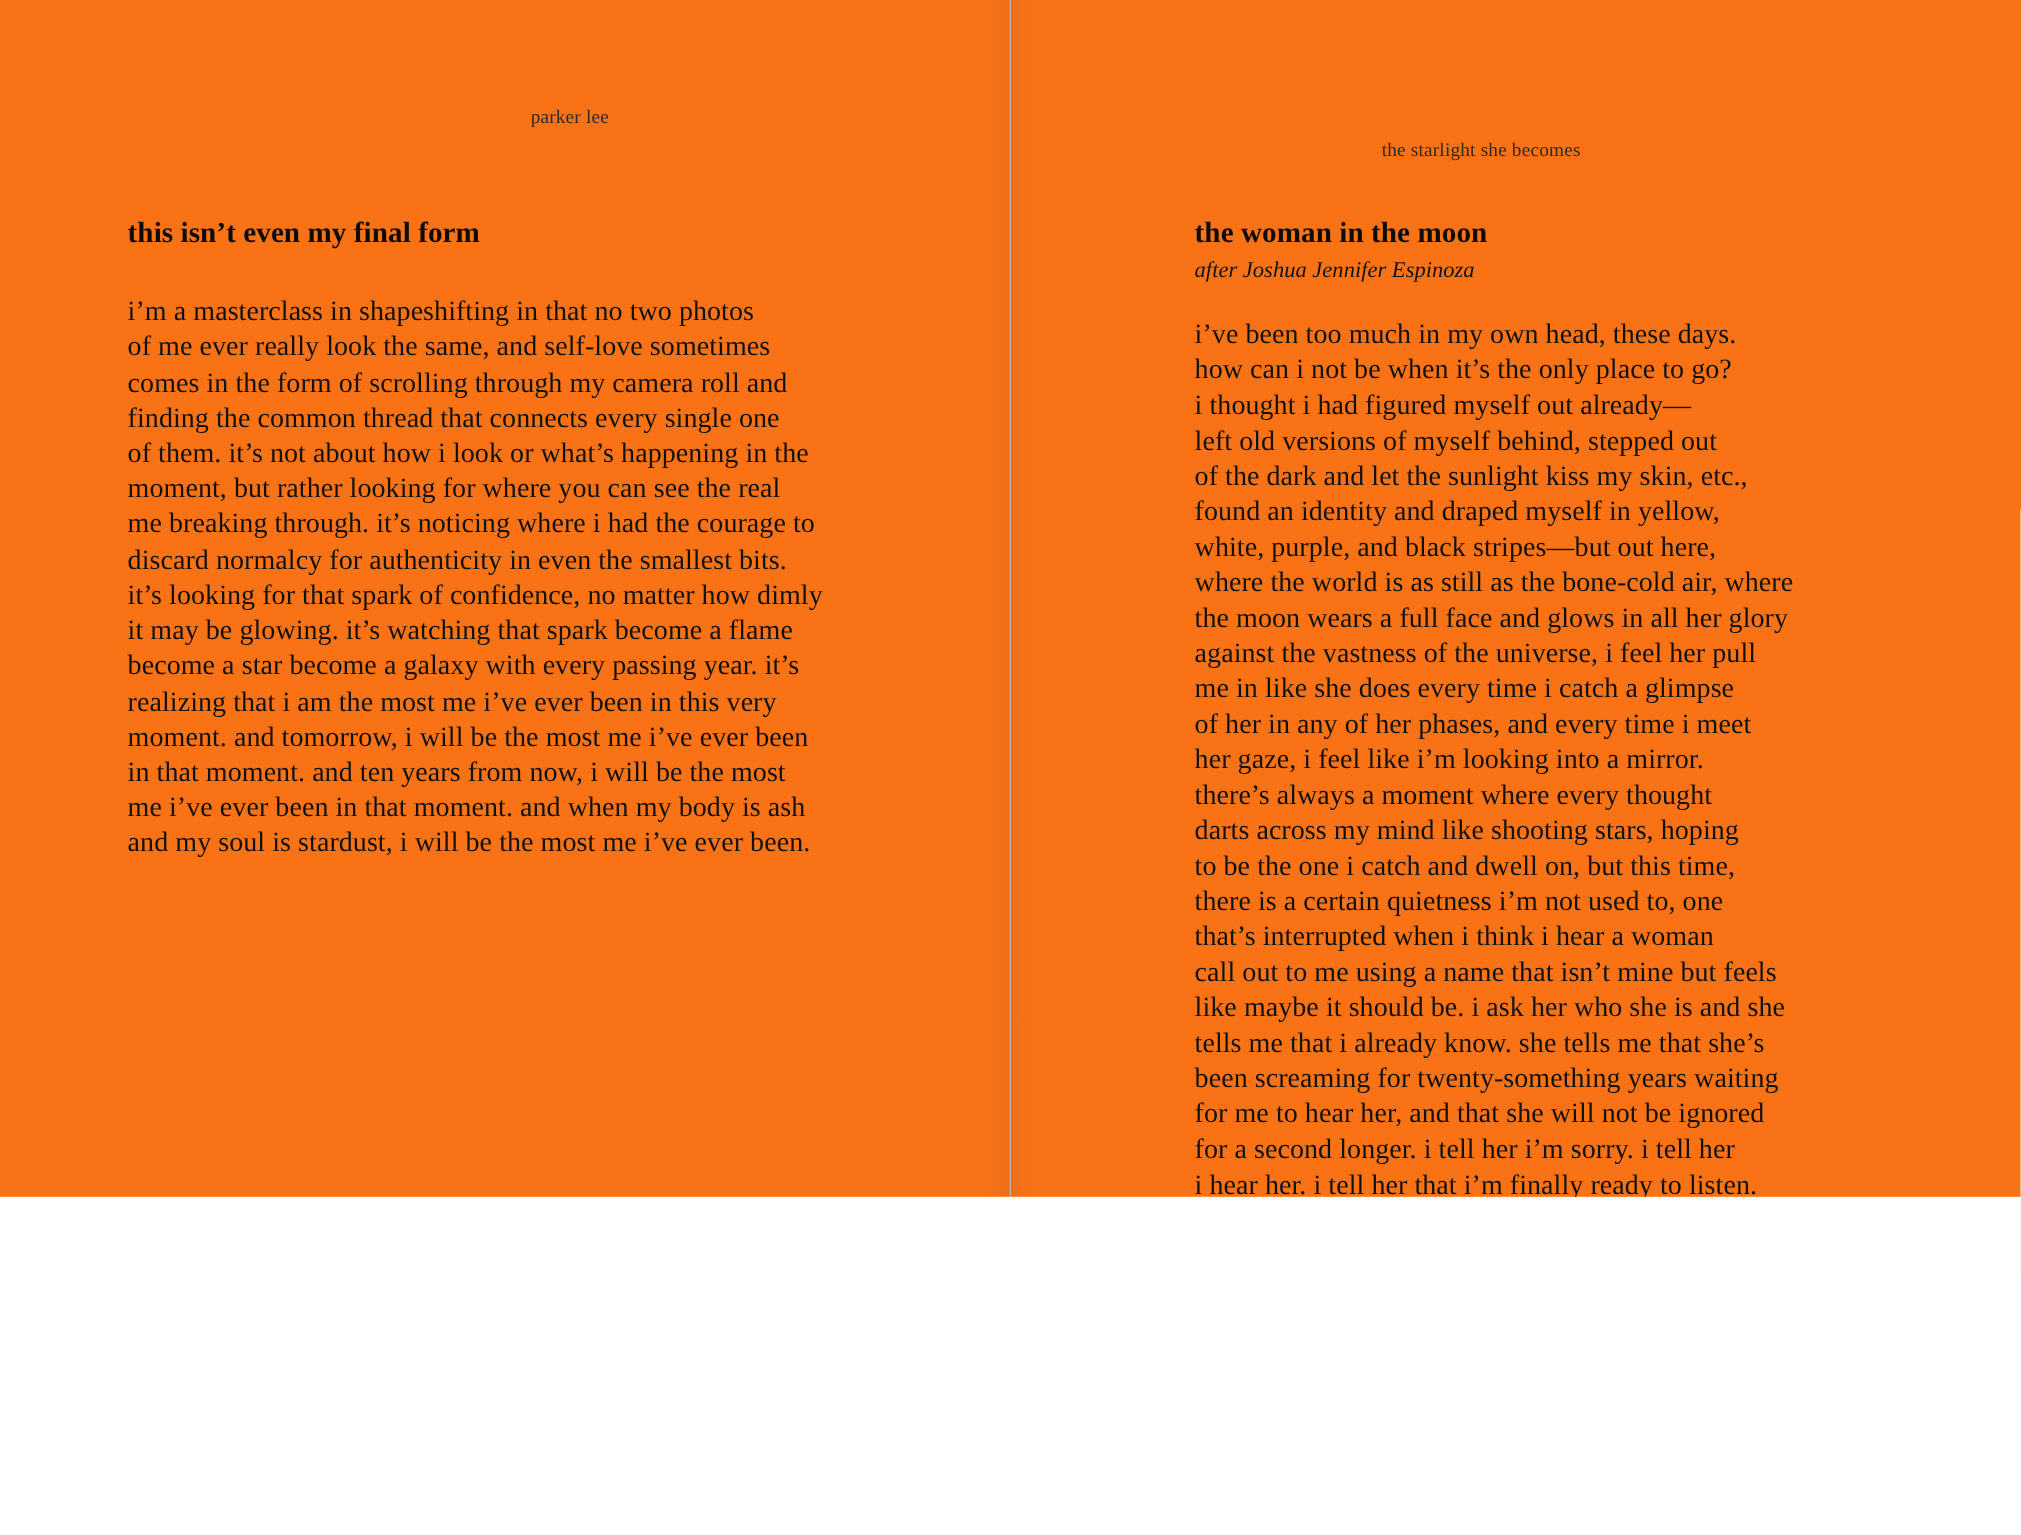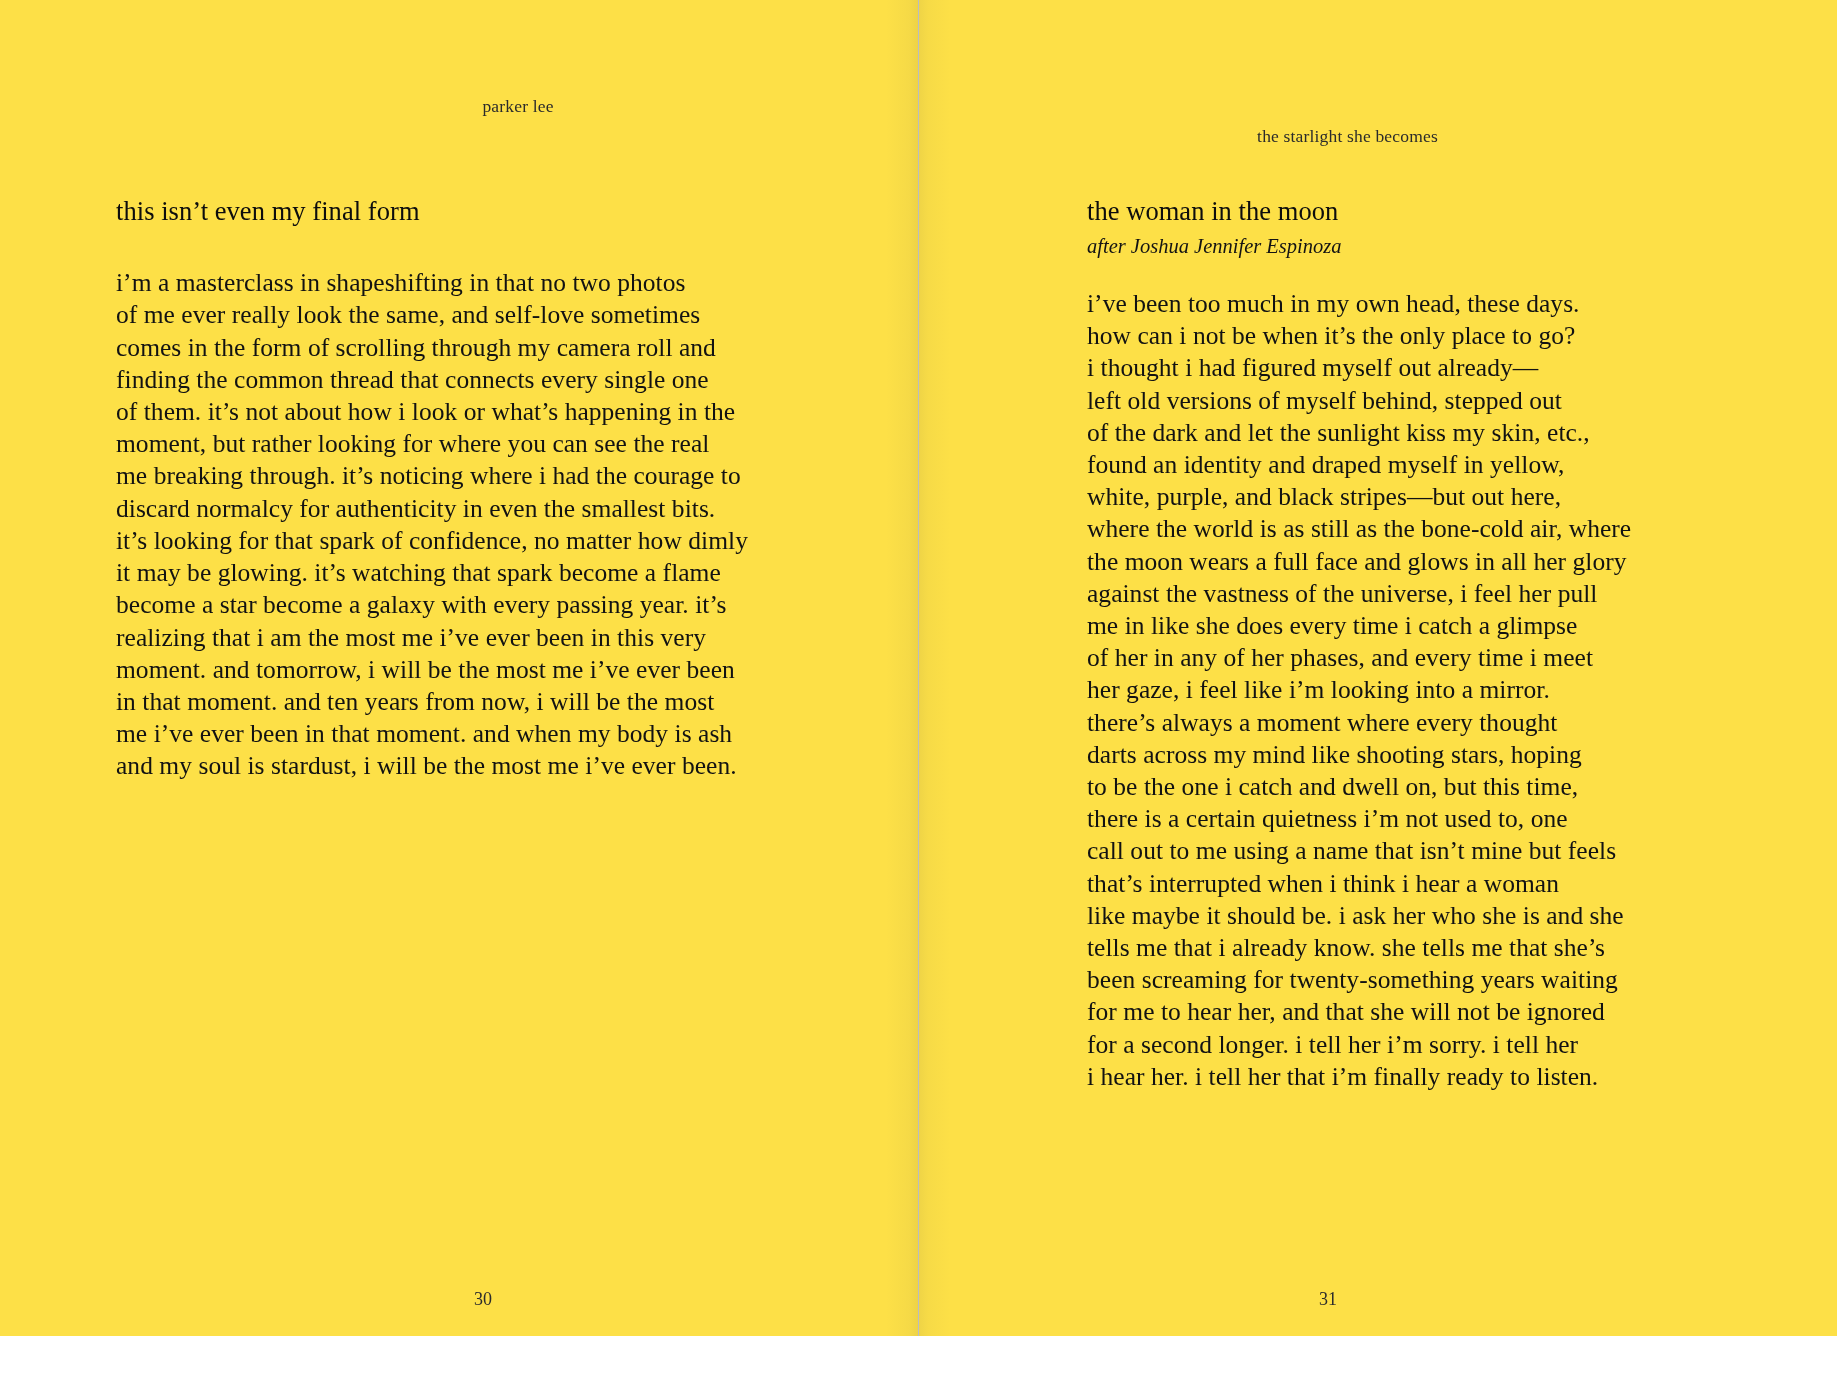--- a/index.html
+++ b/index.html
@@ -11,25 +11,24 @@
     width: 1837px;
     height: 1395px;
     font-family: "Liberation Serif", "DejaVu Serif", serif;
     color: #141414;
     -webkit-font-smoothing: antialiased;
   }
 
   .spread {
     position: relative;
     width: 1837px;
-    height: 1336px;
+    height: 1088px;
     display: flex;
-    background: #fde047;
+    background: #f97316;
     overflow: hidden;
-    justify-content: space-between;
   }
 
   
   .gutter {
     position: absolute;
     top: 0;
     bottom: 0;
     left: 918px;
     width: 1px;
     background: #b9bcc2;
@@ -99,21 +98,21 @@
   }
   .content-right {
     position: absolute;
     left: 1079px;
     top: 196px;
     width: 700px;
   }
   .page-right .content-right { left: 168px; }
 
   .poem-title {
-    font-weight: normal;
+    font-weight: bold;
     font-size: 26.5px;
     line-height: 1.18;
     letter-spacing: 0.002em;
     color: #0d0d0d;
     margin: 0;
   }
   .poem-dedication {
     font-style: italic;
     font-size: 20.5px;
     line-height: 1.3;
@@ -209,22 +208,22 @@
           <span class="line">where the world is as still as the bone-cold air, where</span>
           <span class="line">the moon wears a full face and glows in all her glory</span>
           <span class="line">against the vastness of the universe, i feel her pull</span>
           <span class="line">me in like she does every time i catch a glimpse</span>
           <span class="line">of her in any of her phases, and every time i meet</span>
           <span class="line">her gaze, i feel like i’m looking into a mirror.</span>
           <span class="line">there’s always a moment where every thought</span>
           <span class="line">darts across my mind like shooting stars, hoping</span>
           <span class="line">to be the one i catch and dwell on, but this time,</span>
           <span class="line">there is a certain quietness i’m not used to, one</span>
+          <span class="line">that’s interrupted when i think i hear a woman</span>
           <span class="line">call out to me using a name that isn’t mine but feels</span>
-          <span class="line">that’s interrupted when i think i hear a woman</span>
           <span class="line">like maybe it should be. i ask her who she is and she</span>
           <span class="line">tells me that i already know. she tells me that she’s</span>
           <span class="line">been screaming for twenty-something years waiting</span>
           <span class="line">for me to hear her, and that she will not be ignored</span>
           <span class="line">for a second longer. i tell her i’m sorry. i tell her</span>
           <span class="line">i hear her. i tell her that i’m finally ready to listen.</span>
         </div>
     </div>
 
     <div class="folio">31</div>

